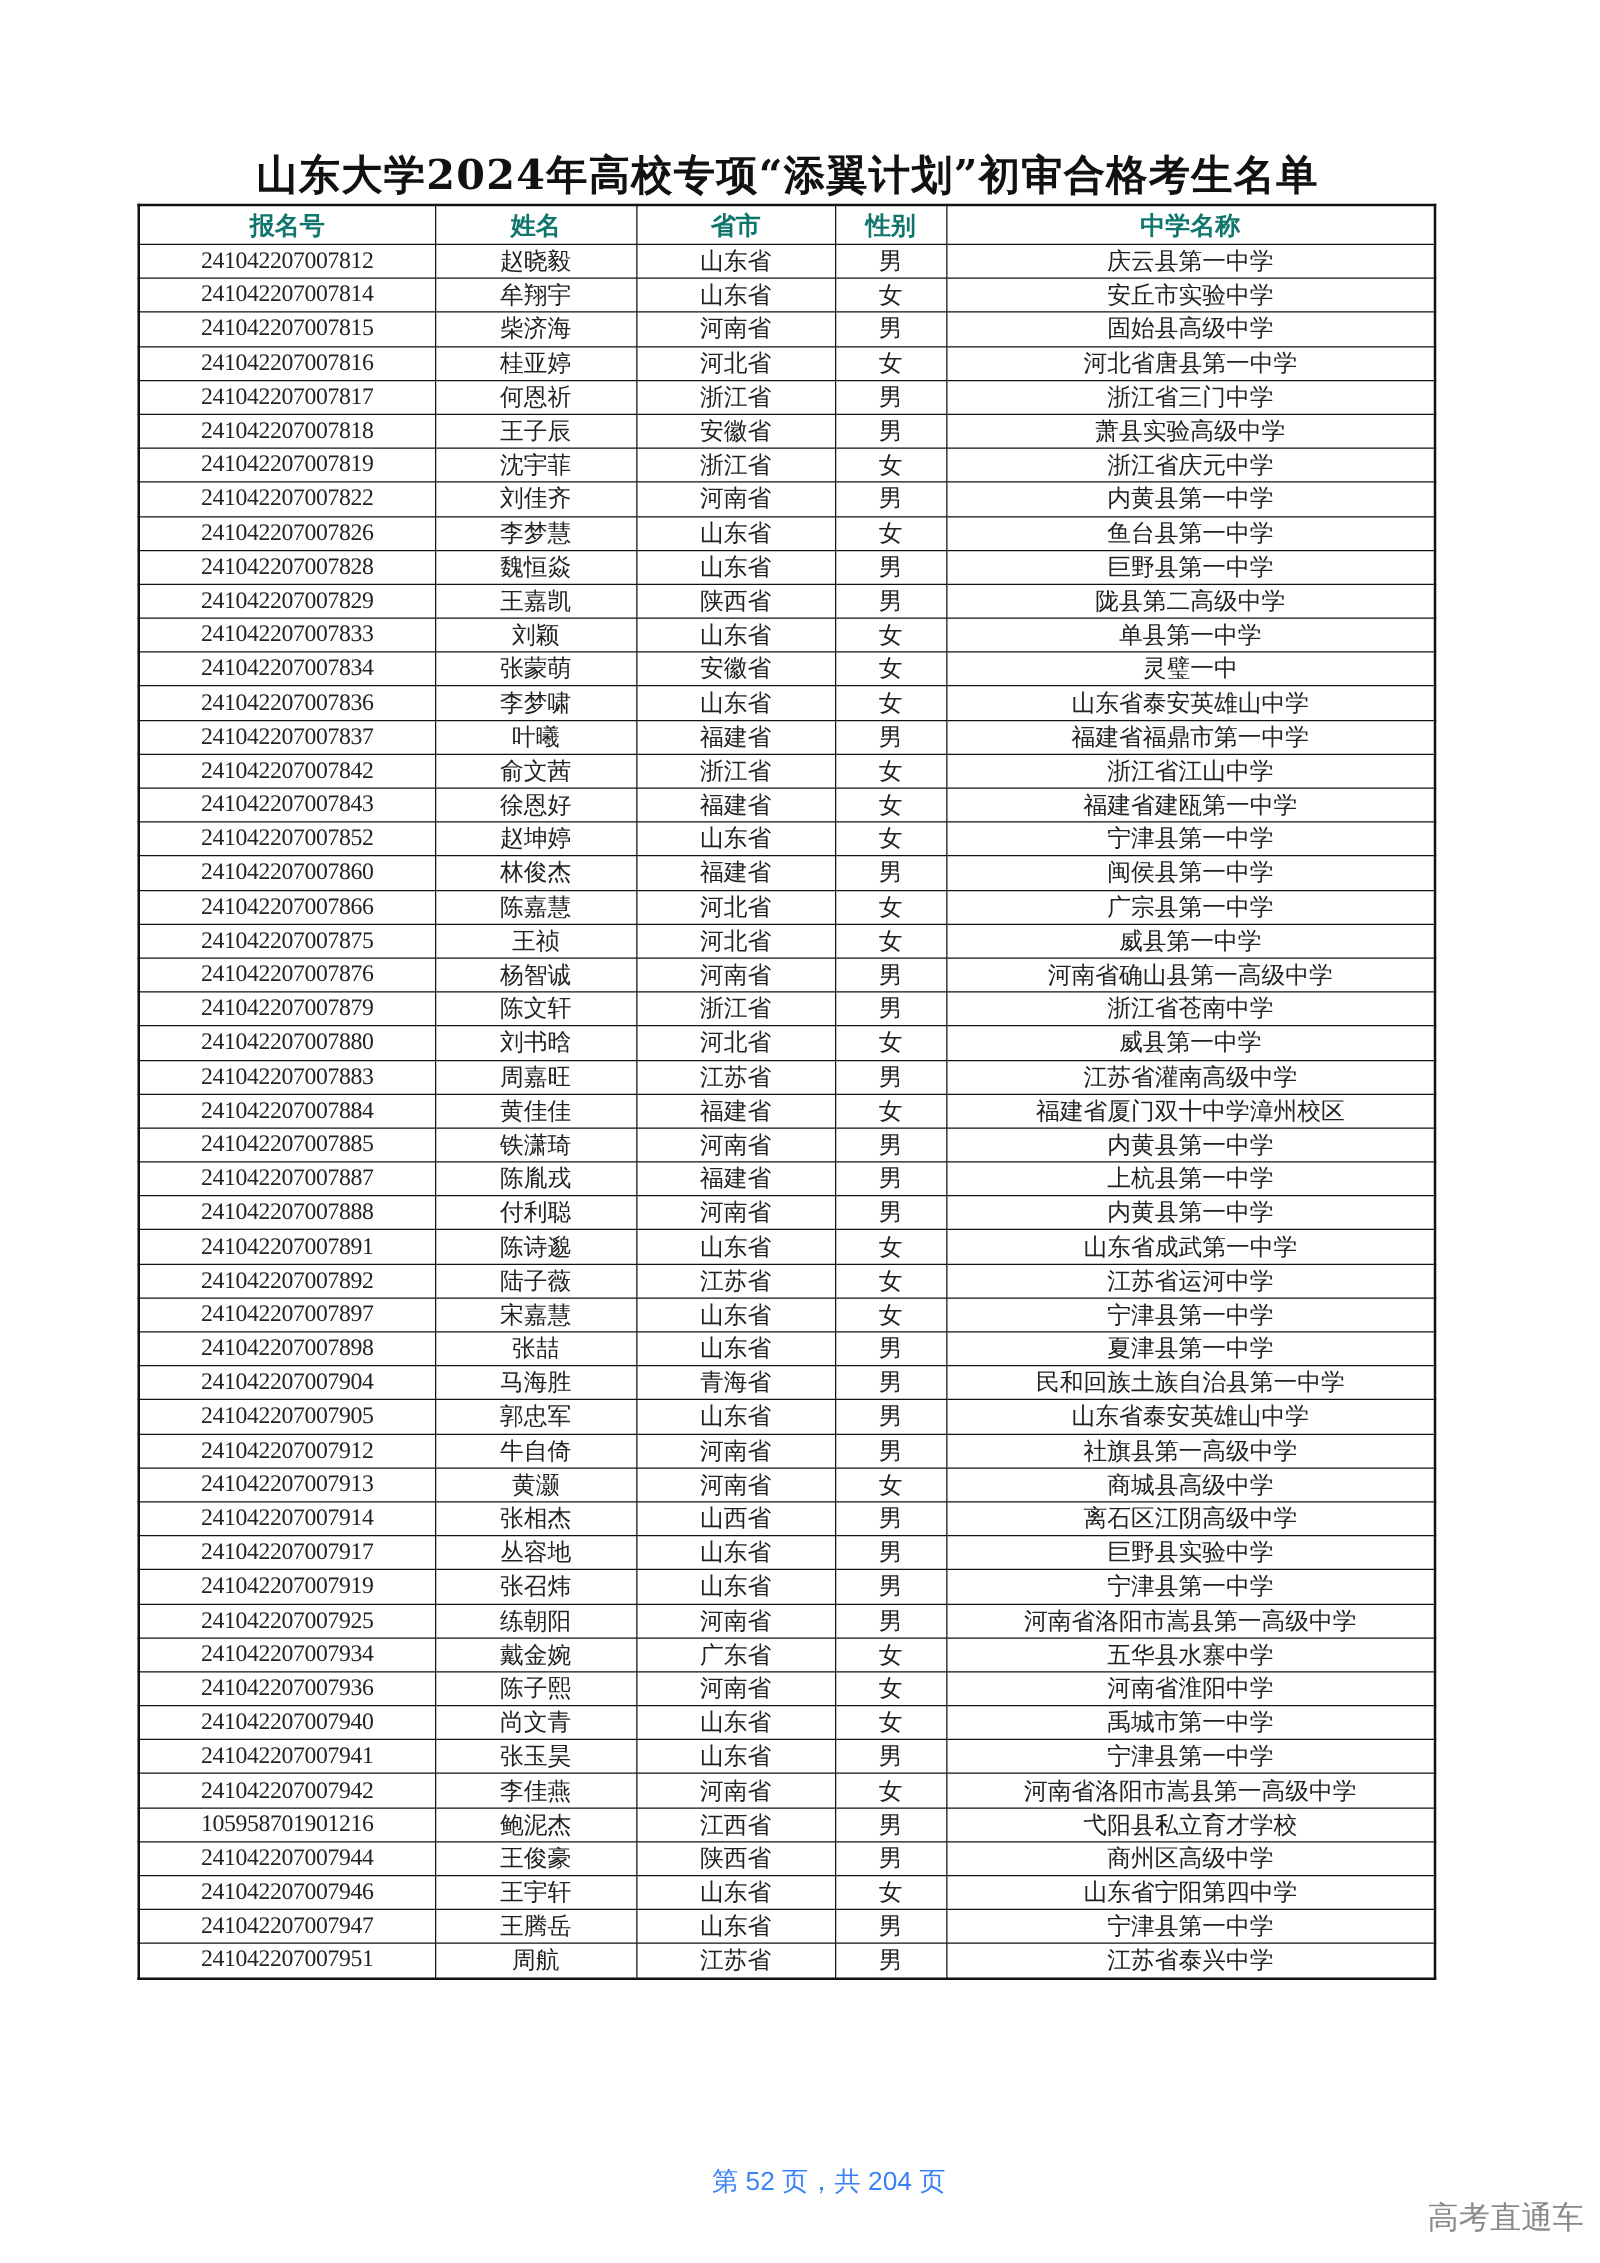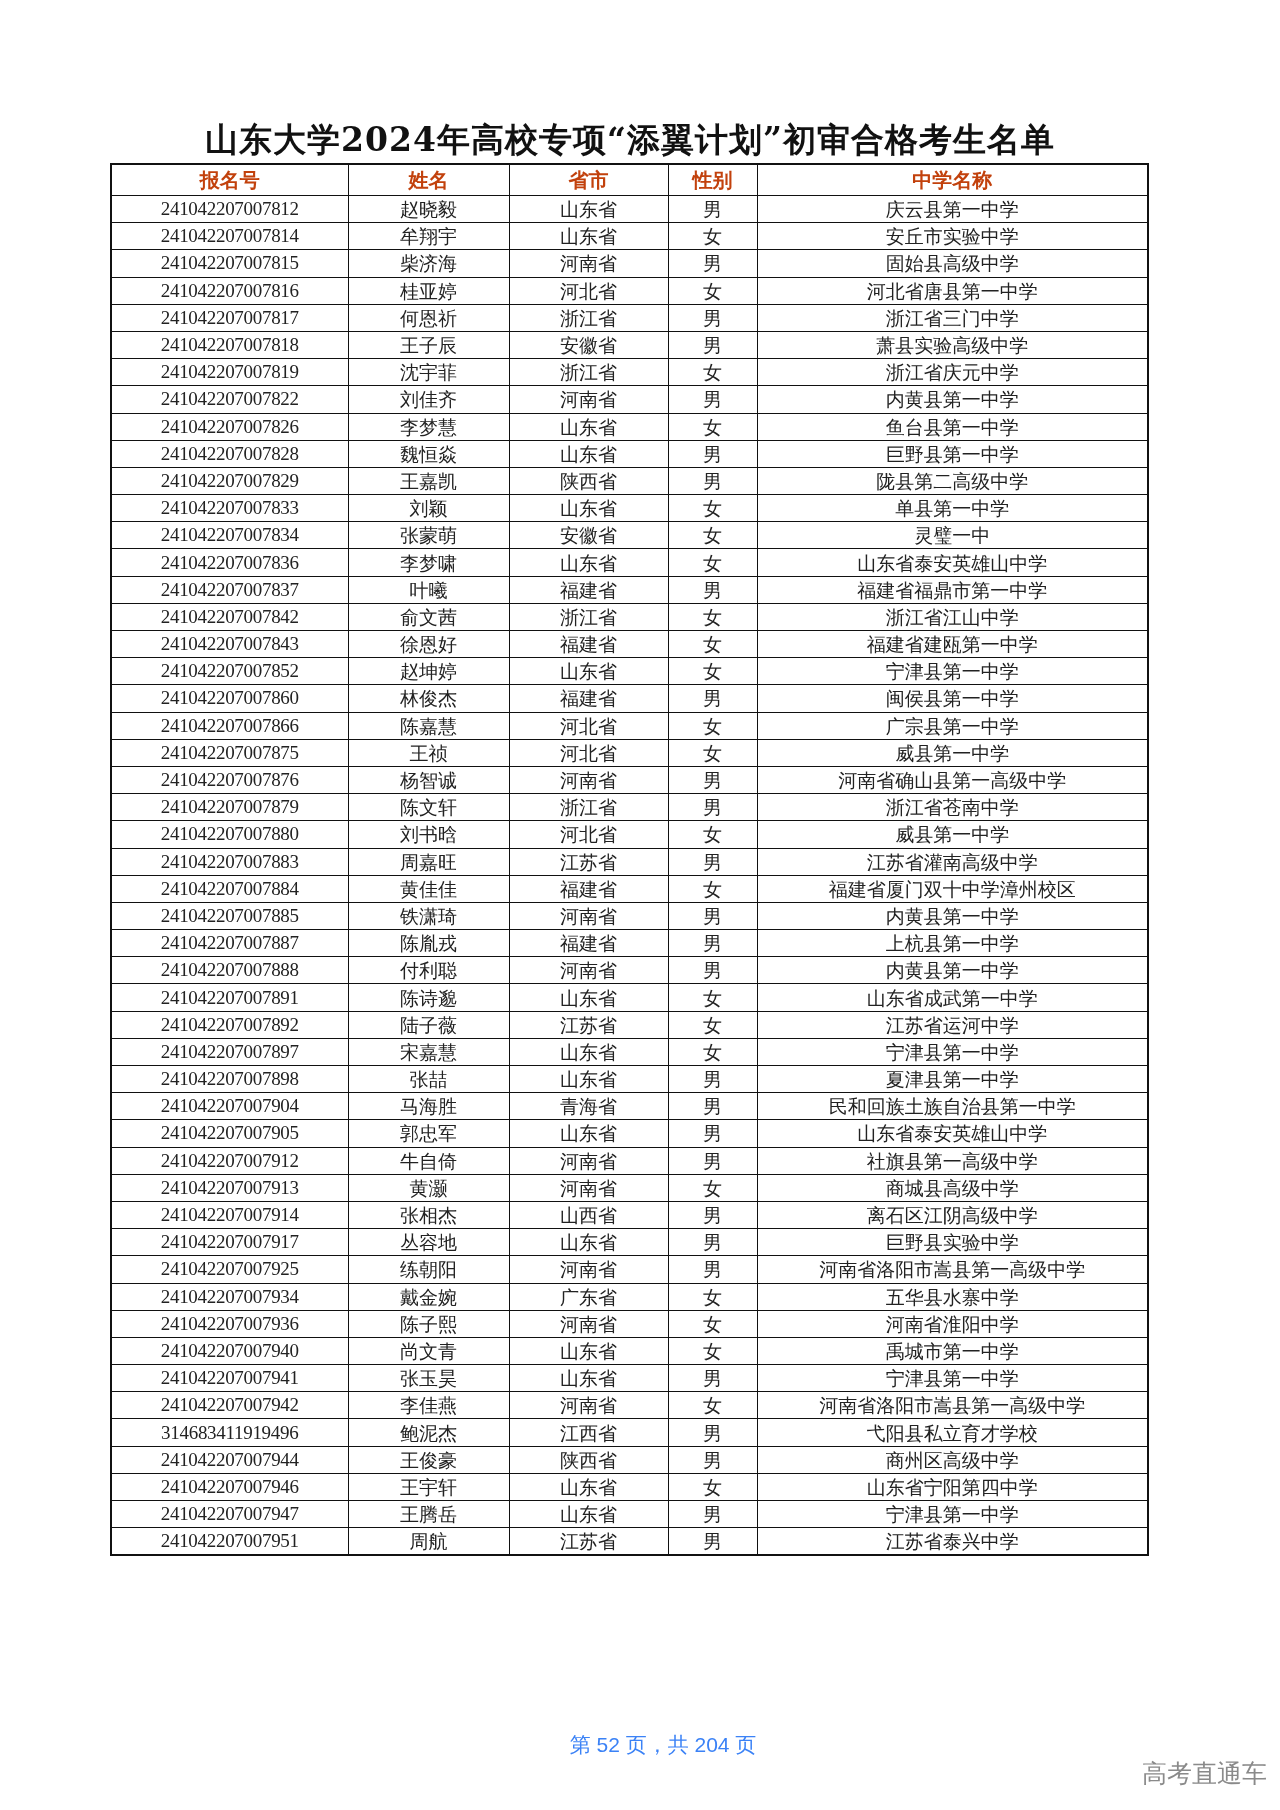--- a/index.html
+++ b/index.html
@@ -15,21 +15,21 @@
     position: absolute; left: 110px; top: 163px;
     width: 1037px; border-collapse: collapse;
     border: 2px solid #111; table-layout: fixed;
   }
   table.list th, table.list td {
     border: 1.5px solid #111; text-align: center; padding: 0;
     white-space: nowrap; overflow: hidden; color: #222;
   }
   table.list th {
     height: 30px; font-family: "DejaVu Serif", "Liberation Serif", serif;
-    font-size: 20px; font-weight: bold; color: #c2410c;
+    font-size: 20px; font-weight: bold; color: #0f766e;
   }
   table.list td { height: 26.2px; font-size: 19px; line-height: 24px; }
   td.id { font-family: "Liberation Serif", "DejaVu Serif", serif; font-size: 22px; letter-spacing: -0.3px; }
   td.cjk { font-family: "DejaVu Sans", "Liberation Sans", sans-serif; font-weight: 300; }
   .footer {
     position: absolute; left: 0; top: 1731px; width: 1280px; text-align: center;
     font-family: "Liberation Sans", "DejaVu Sans", sans-serif; font-size: 21px; color: #3b82f6; padding-left: 24px;
   }
   .footer span { display: inline-block; transform: translateX(-1px); }
   .watermark {
@@ -327,20 +327,27 @@
         <td class="cjk">离石区江阴高级中学</td>
       </tr>
       <tr>
         <td class="id">241042207007917</td>
         <td class="cjk">丛容地</td>
         <td class="cjk">山东省</td>
         <td class="cjk">男</td>
         <td class="cjk">巨野县实验中学</td>
       </tr>
       <tr>
+        <td class="id">241042207007919</td>
+        <td class="cjk">张召炜</td>
+        <td class="cjk">山东省</td>
+        <td class="cjk">男</td>
+        <td class="cjk">宁津县第一中学</td>
+      </tr>
+      <tr>
         <td class="id">241042207007925</td>
         <td class="cjk">练朝阳</td>
         <td class="cjk">河南省</td>
         <td class="cjk">男</td>
         <td class="cjk">河南省洛阳市嵩县第一高级中学</td>
       </tr>
       <tr>
         <td class="id">241042207007934</td>
         <td class="cjk">戴金婉</td>
         <td class="cjk">广东省</td>
@@ -369,21 +376,21 @@
         <td class="cjk">宁津县第一中学</td>
       </tr>
       <tr>
         <td class="id">241042207007942</td>
         <td class="cjk">李佳燕</td>
         <td class="cjk">河南省</td>
         <td class="cjk">女</td>
         <td class="cjk">河南省洛阳市嵩县第一高级中学</td>
       </tr>
       <tr>
-        <td class="id">314683411919496</td>
+        <td class="id">105958701901216</td>
         <td class="cjk">鲍泥杰</td>
         <td class="cjk">江西省</td>
         <td class="cjk">男</td>
         <td class="cjk">弋阳县私立育才学校</td>
       </tr>
       <tr>
         <td class="id">241042207007944</td>
         <td class="cjk">王俊豪</td>
         <td class="cjk">陕西省</td>
         <td class="cjk">男</td>

